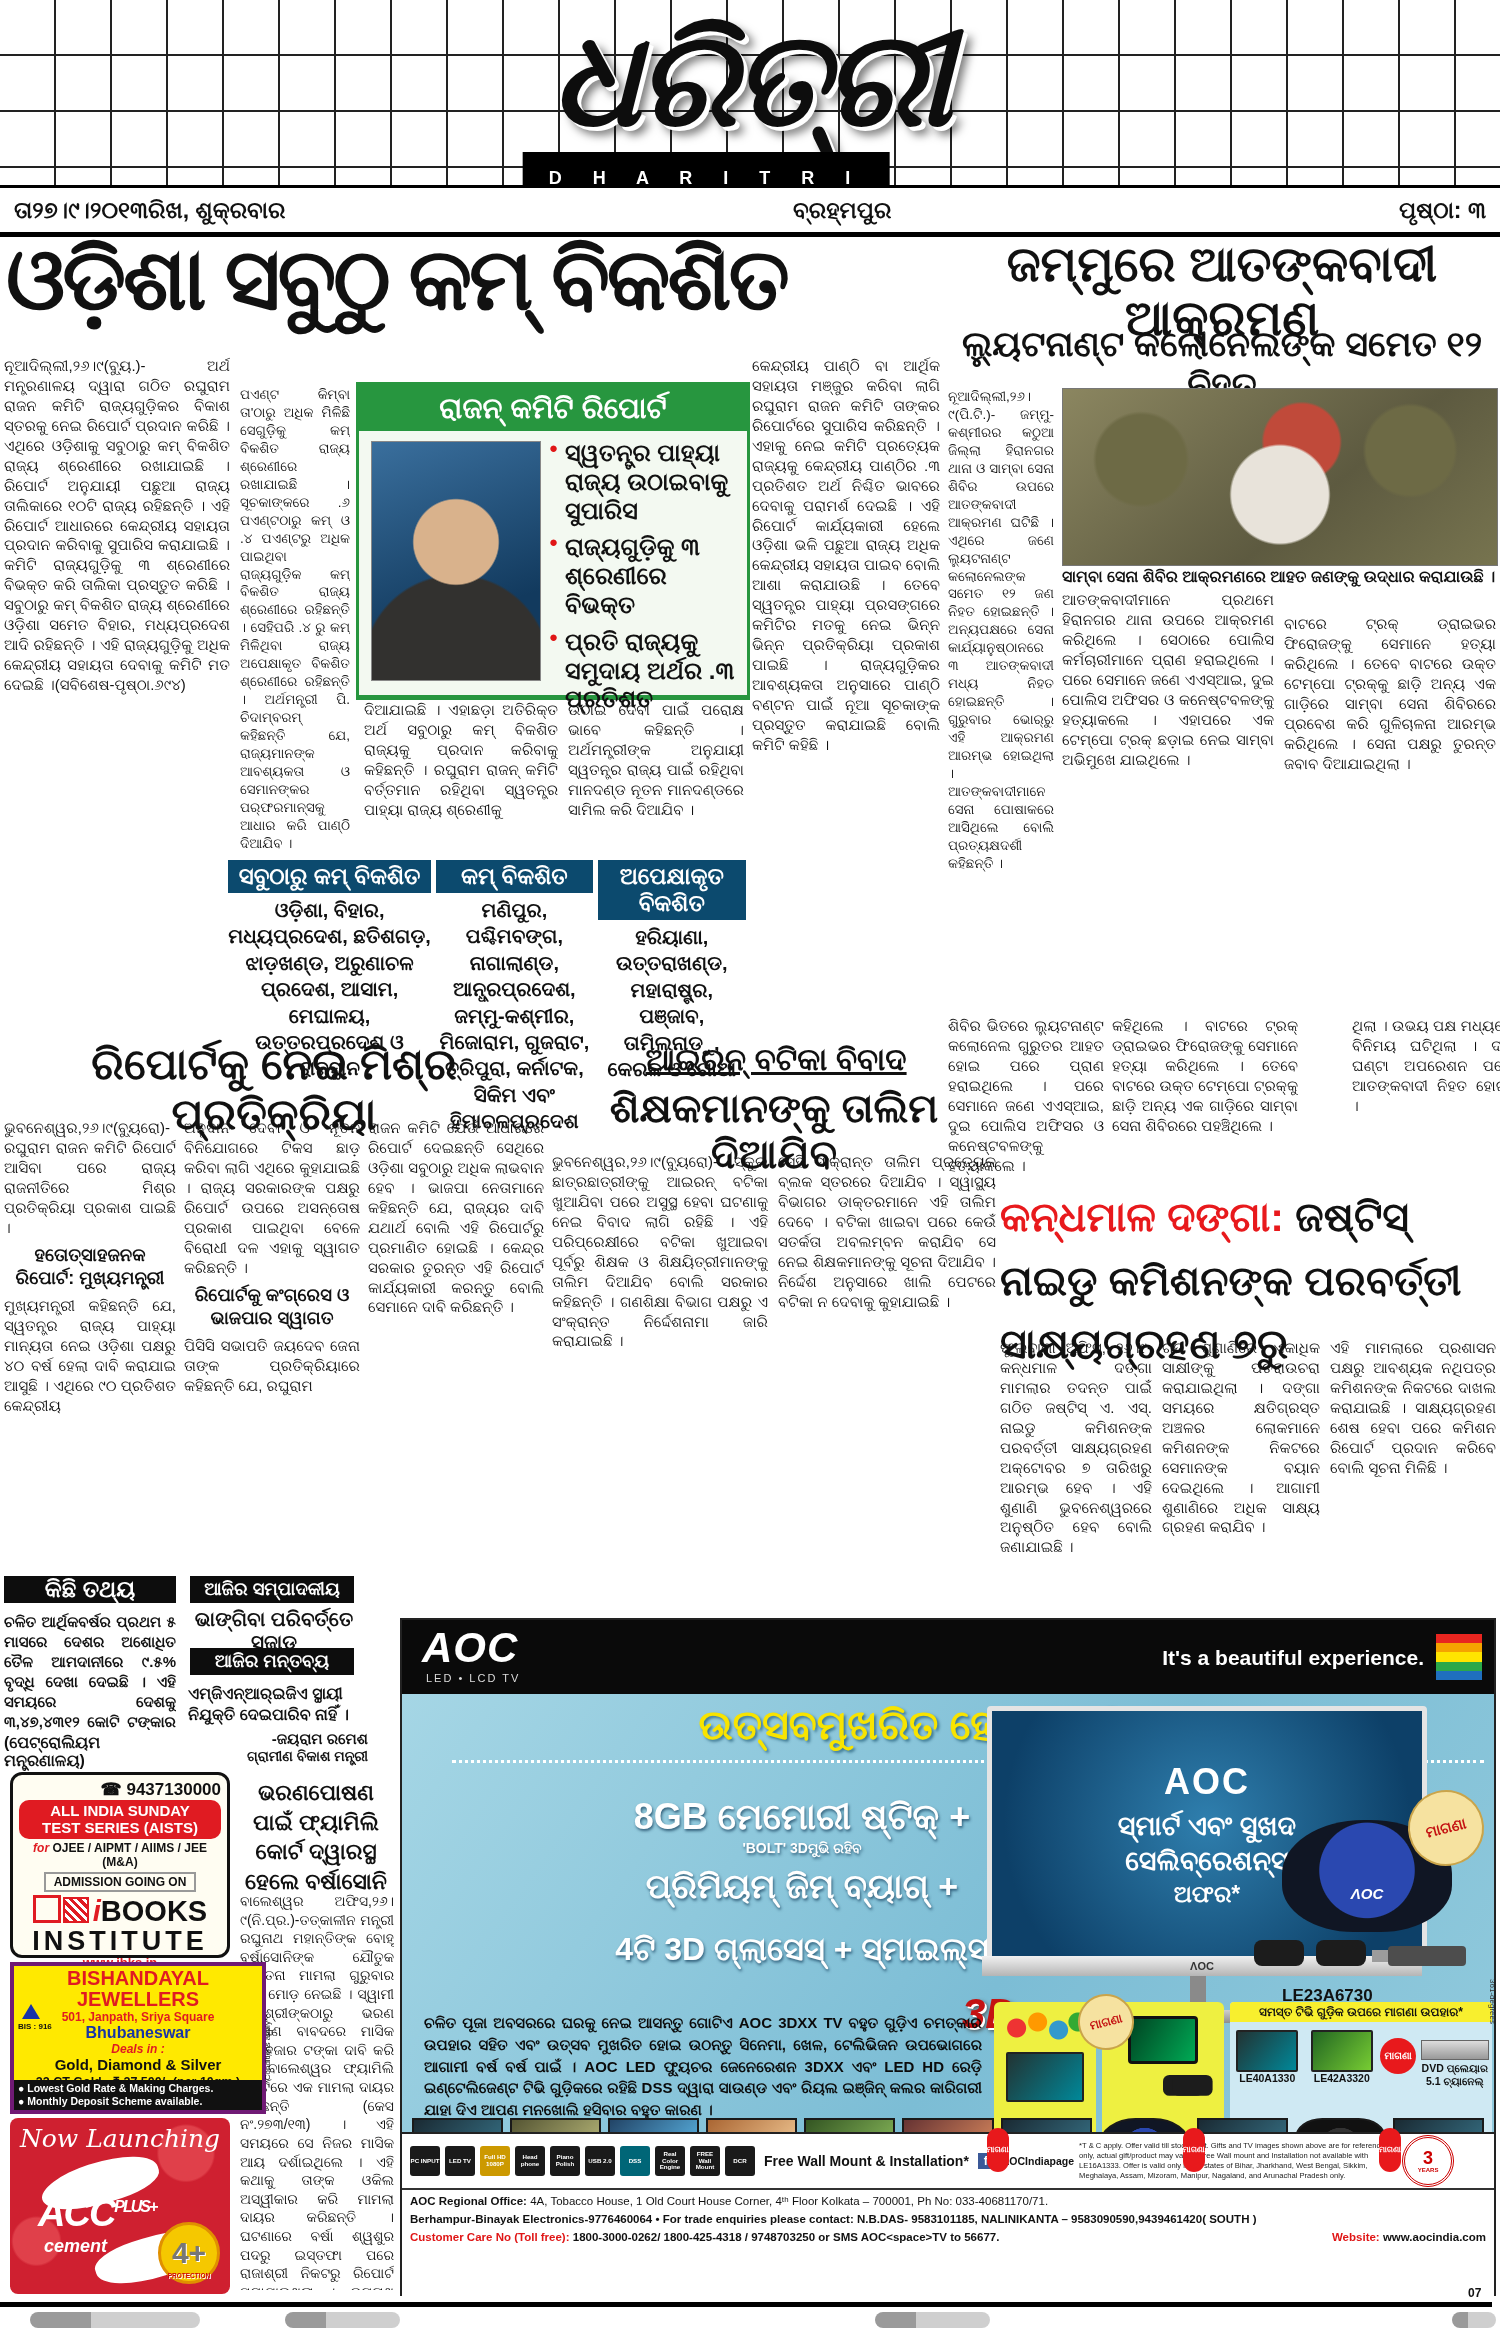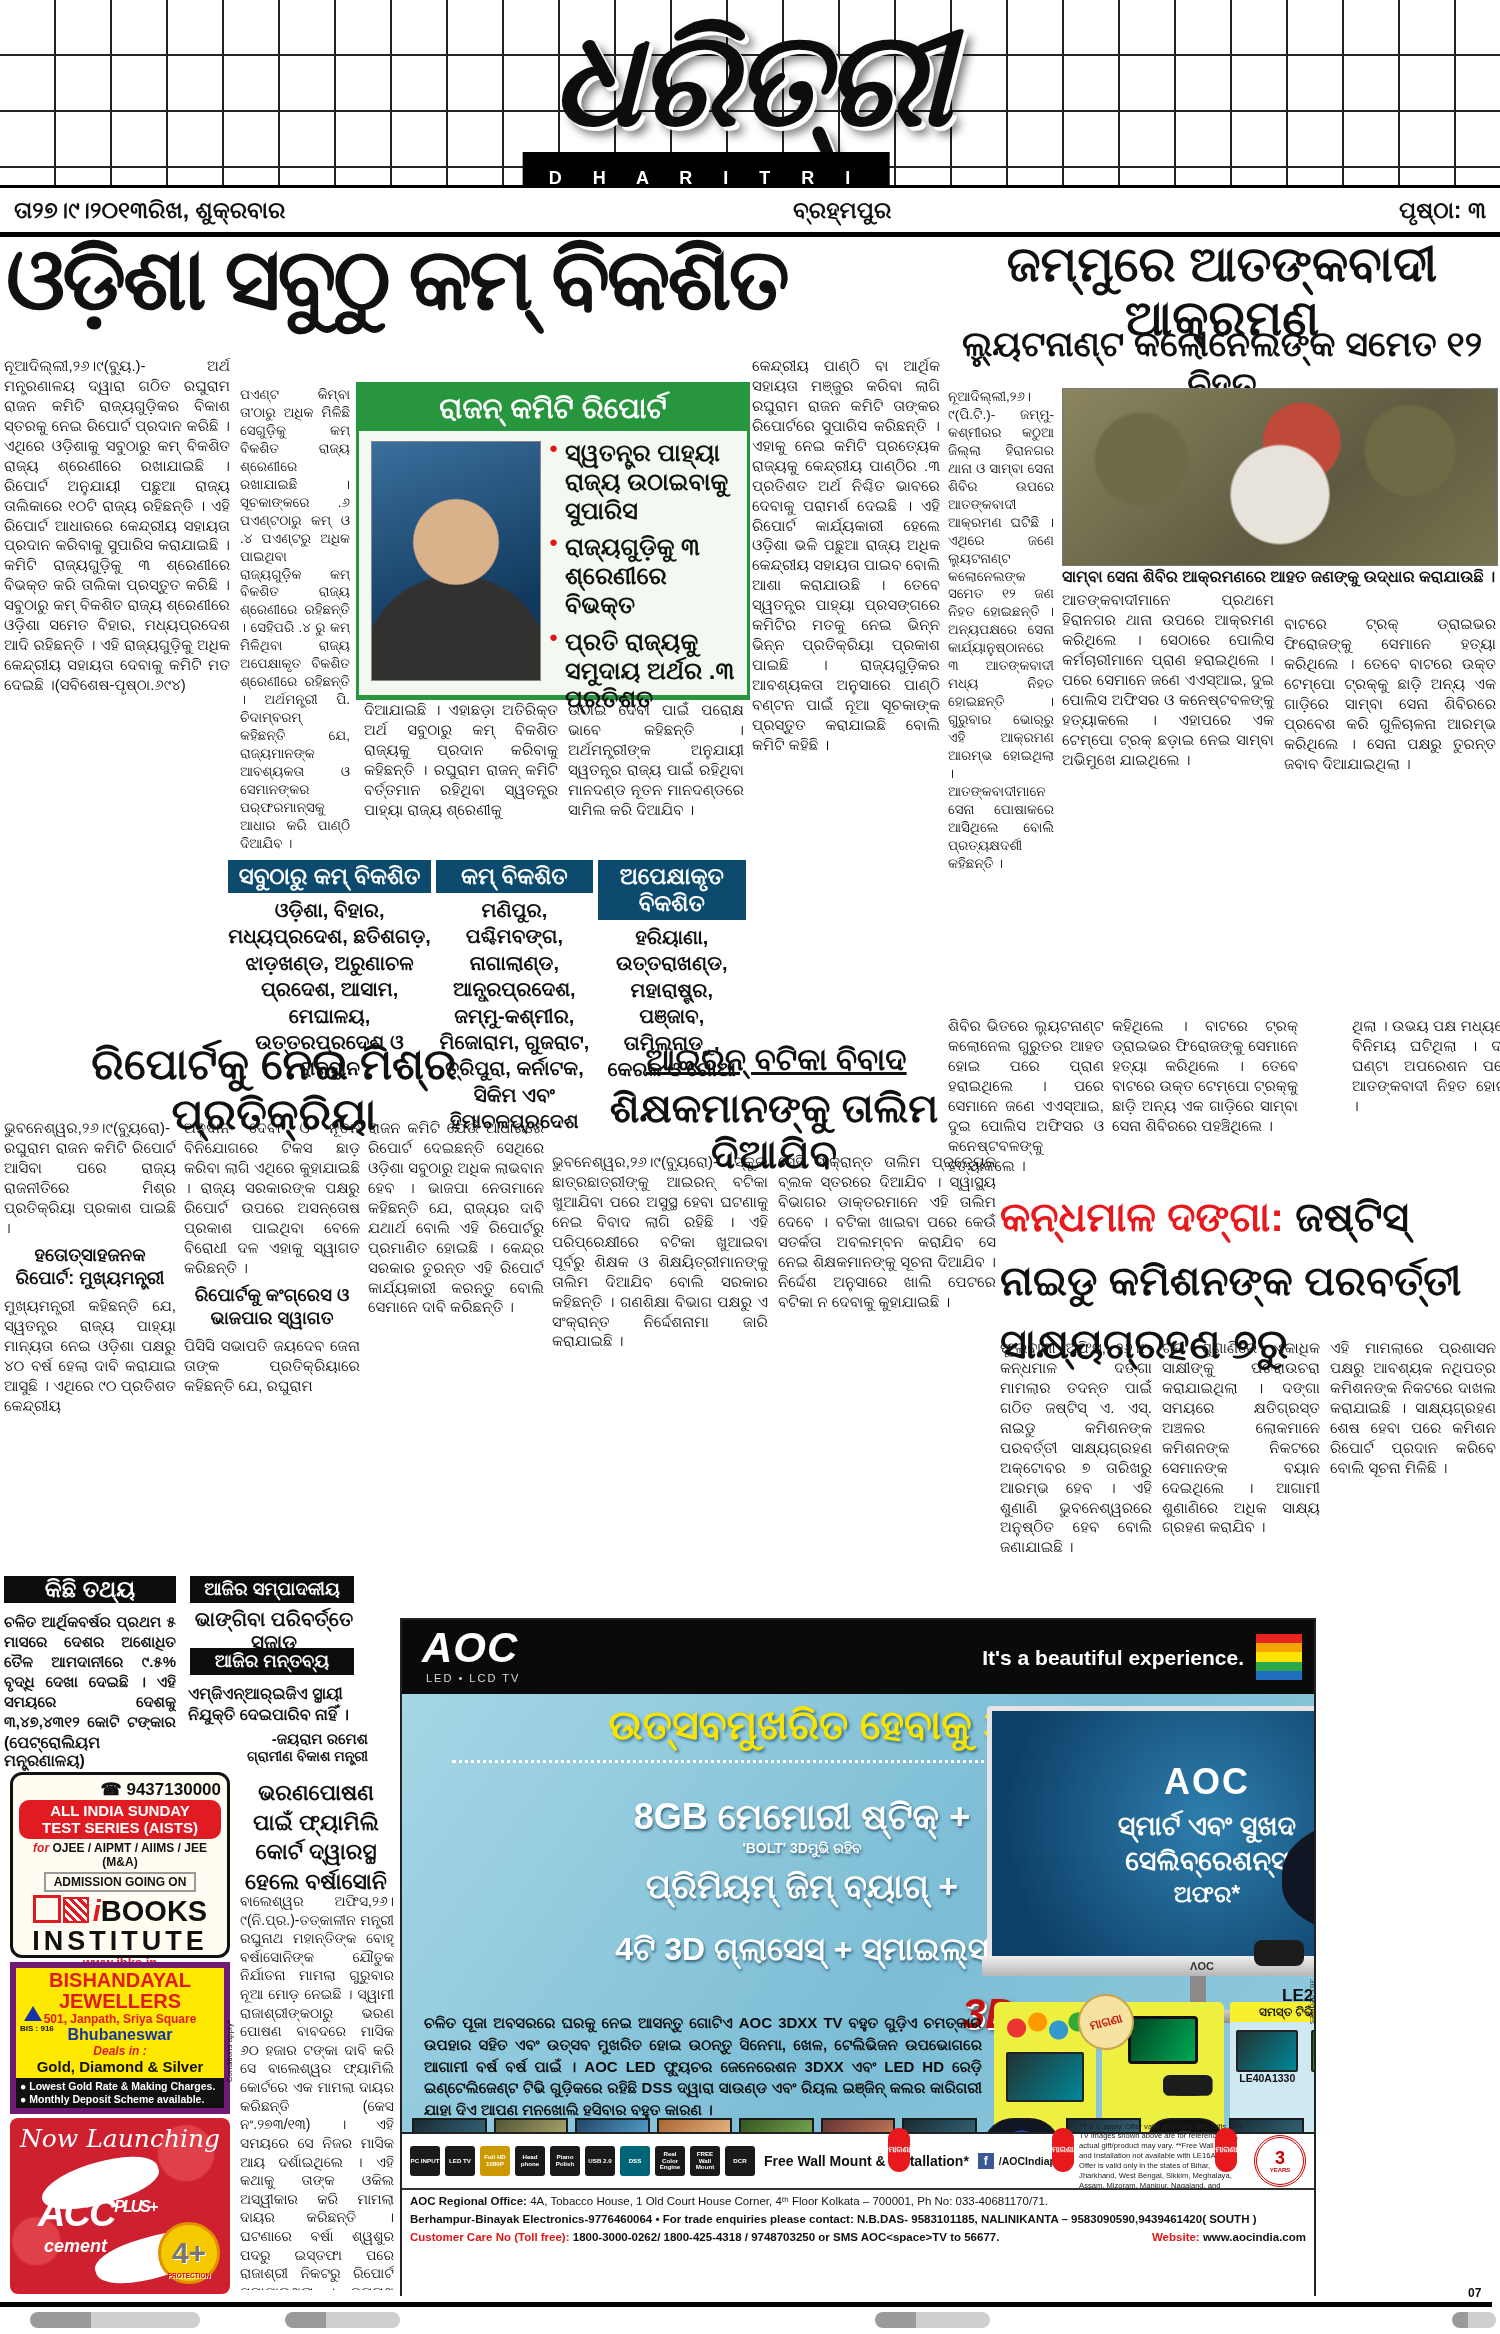--- a/index.html
+++ b/index.html
@@ -63,21 +63,21 @@
   .ib-for{font-size:12px;font-weight:800;margin-top:2px;}
   .ib-for i{color:#e01b22;}
   .ib-adm{display:inline-block;border:2px solid #999;font-size:12px;font-weight:800;padding:1px 8px;margin-top:3px;}
   .ib-brand{font-size:29px;font-weight:800;margin-top:3px;}
   .ib-brand .i{color:#e01b22;font-style:italic;}
   .ib-sq{display:inline-block;width:22px;height:22px;border:3px solid #e01b22;vertical-align:-2px;margin-right:2px;}
   .ib-sq2{display:inline-block;width:22px;height:22px;vertical-align:-2px;margin-right:4px;
       background:repeating-linear-gradient(45deg,#e01b22 0 3px,#fff 3px 6px);border:2px solid #e01b22;}
   .ib-inst{font-size:27px;font-weight:800;letter-spacing:4px;line-height:1;}
   .ib-web{color:#e01b22;font-weight:800;font-size:13px;}
-  .bish{left:10px;top:1962px;width:220px;height:152px;background:#ffe900;border:6px solid #701a75;
+  .bish{left:10px;top:1962px;width:256px;height:152px;background:#ffe900;border:4px solid #701a75;
       text-align:center;box-sizing:border-box;padding-top:2px;}
   .b-name{color:#e01b22;font-size:20px;font-weight:800;line-height:1.05;}
   .b-addr{color:#e01b22;font-size:12px;font-weight:800;}
   .b-city{color:#1733a8;font-size:16px;font-weight:800;}
   .b-deals{color:#e01b22;font-size:12px;font-weight:800;font-style:italic;}
   .b-items{font-size:15px;font-weight:800;}
   .b-rate{font-size:12.5px;font-weight:800;}
   .b-strip{position:absolute;left:0;right:0;bottom:0;background:#111;color:#fff;font-size:10.5px;
       font-weight:700;text-align:left;padding:2px 4px;line-height:1.25;}
   .b-cond{position:absolute;right:-1px;top:52px;font-size:8px;transform:rotate(-90deg);transform-origin:right top;}
@@ -89,21 +89,21 @@
   .acc-script{font-family:"DejaVu Serif",serif;font-style:italic;color:#fff;font-size:25px;text-align:center;margin-top:6px;}
   .acc-hand{position:absolute;width:120px;height:42px;background:#fff;border-radius:50% 60% 40% 60%;}
   .acc-brand{position:absolute;left:28px;top:74px;color:#fff;font-style:italic;font-weight:800;font-size:38px;letter-spacing:-2px;}
   .acc-plus{font-size:16px;vertical-align:14px;}
   .acc-cem{position:absolute;left:34px;top:118px;color:#fff;font-style:italic;font-size:18px;font-weight:700;}
   .acc-badge{position:absolute;right:10px;bottom:10px;width:56px;height:56px;border-radius:50%;
       background:#f5c800;display:flex;align-items:center;justify-content:center;
       font-size:30px;font-weight:800;color:#777;text-shadow:1px 1px 0 #fff;border:3px solid #e09000;}
   .acc-badge small{position:absolute;bottom:2px;font-size:6.5px;color:#c00;font-weight:800;}
   
-  .aoc{left:400px;top:1618px;width:916px;height:678px;border:2px solid #222;box-sizing:border-box;background:#fff;}
+  .aoc{left:400px;top:1618px;width:1096px;height:678px;border:2px solid #222;box-sizing:border-box;background:#fff;}
   .aoc-top{position:absolute;left:0;top:0;width:100%;height:74px;background:#0a0a0a;color:#fff;}
   .aoc-logo{position:absolute;left:20px;top:4px;font-size:42px;font-weight:800;font-style:italic;letter-spacing:1px;}
   .aoc-logo-sub{position:absolute;left:24px;top:52px;font-size:11px;letter-spacing:2px;color:#ddd;}
   .aoc-tag{position:absolute;right:70px;top:26px;font-size:21px;font-weight:600;}
   .aoc-rainbow{position:absolute;right:12px;top:14px;width:46px;height:46px;
       background:linear-gradient(to bottom,#e8251f 0 20%,#f5a300 20% 40%,#ffe400 40% 60%,#2aa84a 60% 80%,#1f6fbe 80% 100%);}
   .aoc-body{position:absolute;left:0;top:74px;width:100%;height:512px;
       background:linear-gradient(125deg,#a5d6e5 0%,#7cbdd5 55%,#93cbdd 100%);overflow:hidden;}
   .aoc-h{position:absolute;left:80px;right:40px;top:8px;text-align:center;color:#f8e400;
       font-size:41px;font-weight:800;text-shadow:2px 2px 3px rgba(0,60,90,.6);}

